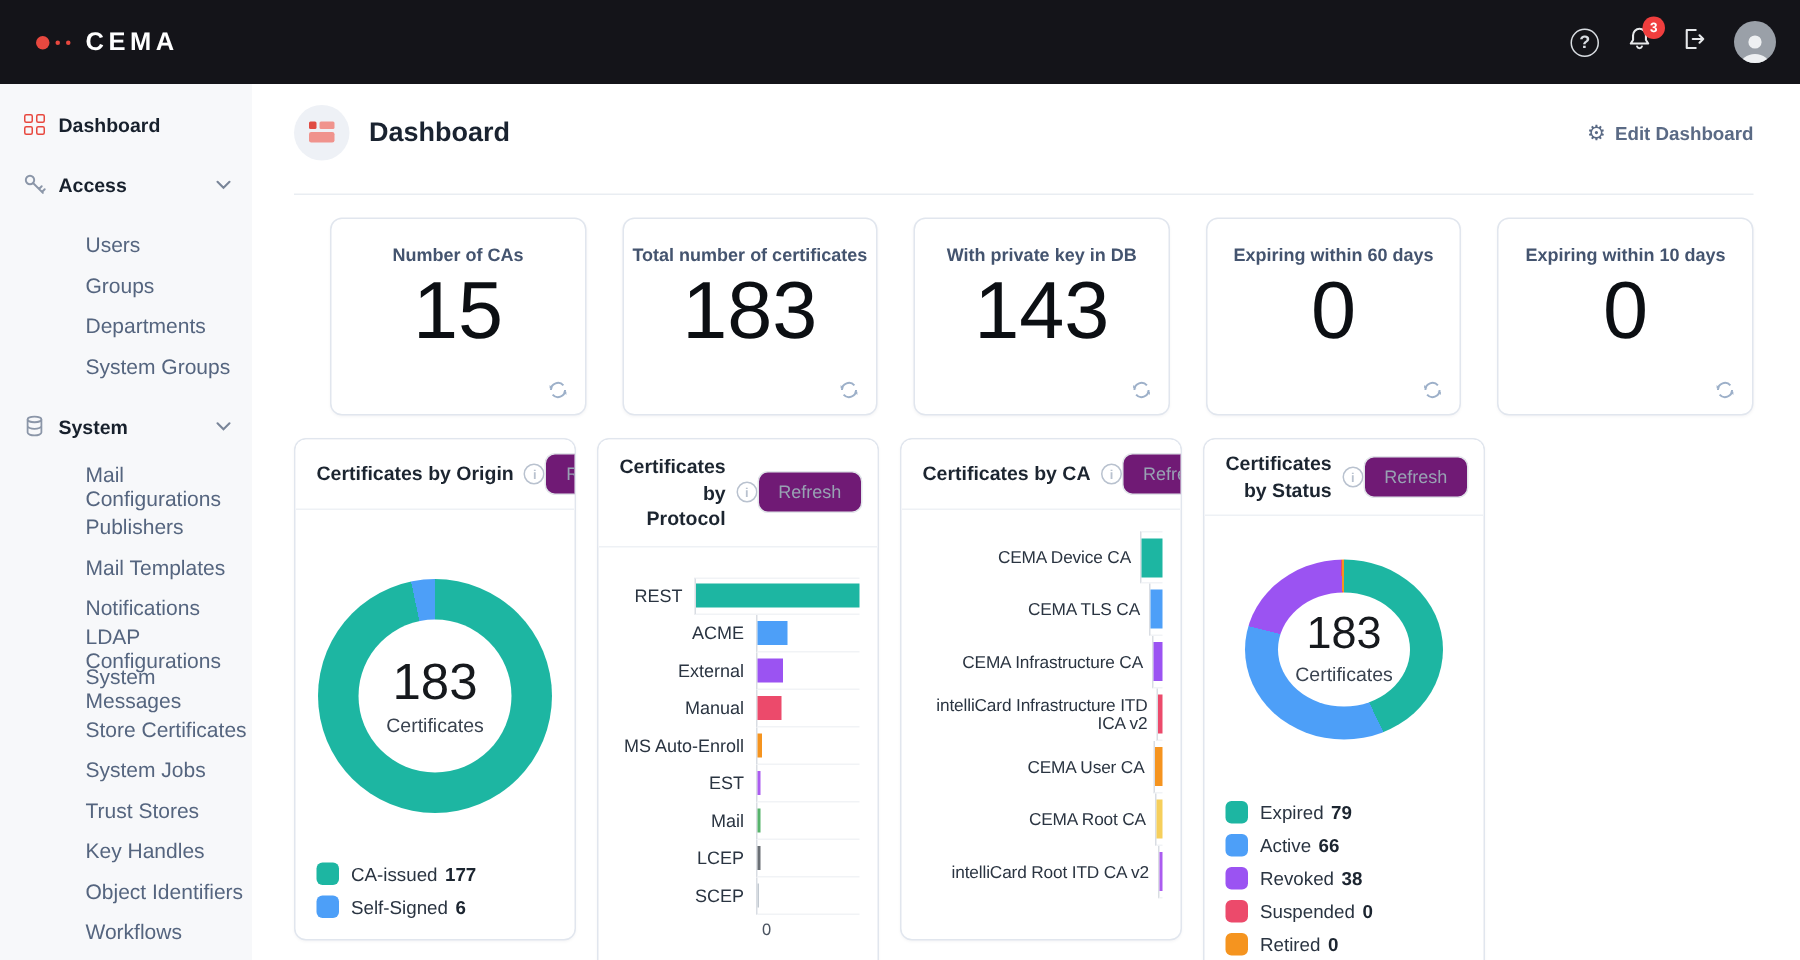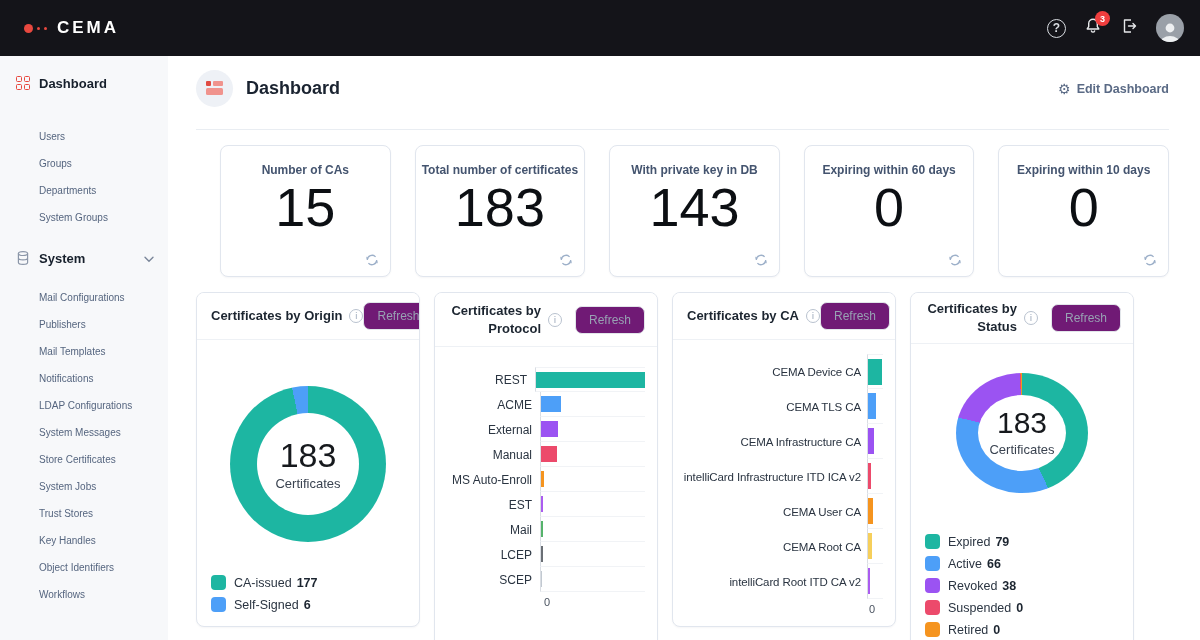--- a/index.html
+++ b/index.html
@@ -16,21 +16,21 @@
   .help-icon { width: 19px; height: 19px; border: 1.5px solid #d9dde2; border-radius: 50%; color: #d9dde2; font-size: 12px; font-weight: 700; display: flex; align-items: center; justify-content: center; cursor: pointer; }
   .icon-btn { display: flex; align-items: center; justify-content: center; position: relative; cursor: pointer; }
   .badge { position: absolute; top: -6px; right: -8px; min-width: 15px; height: 15px; border-radius: 8px; background: #f03e3e; color: #fff; font-size: 9px; font-weight: 700; display: flex; align-items: center; justify-content: center; padding: 0 3px; }
   .avatar { width: 28px; height: 28px; border-radius: 50%; background: #9aa0a8; overflow: hidden; display: flex; align-items: flex-end; justify-content: center; cursor: pointer; }
 
   
   .sidebar { position: absolute; top: 40px; left: 0; width: 168px; height: 600px; background: #f7f8fa; padding: 30px 0 0 0; z-index: 20; }
   .nav-item { display: flex; align-items: center; height: 26px; padding: 0 14px; cursor: pointer; }
   .nav-item .nav-ico { width: 17px; display: flex; align-items: center; justify-content: center; margin-right: 8px; }
   .nav-label { font-size: 13px; font-weight: 700; color: #17202c; }
-  .nav-sub { font-size: 10px; color: #55657f; padding-left: 39px; height: 27px; display: flex; align-items: center; cursor: pointer; }
+  .nav-sub { font-size: 14px; color: #55657f; padding-left: 57px; height: 27px; display: flex; align-items: center; cursor: pointer; }
   .chev { margin-left: auto; }
   .grid4 { display: grid; grid-template-columns: 6px 6px; grid-gap: 2px; }
   .grid4 span { width: 6px; height: 6px; border: 1.5px solid #e8483f; border-radius: 1.5px; display: block; }
   .sec-gap { height: 13px; }
   .sec-gap-lg { height: 14px; }
 
   
   .main { position: absolute; top: 40px; left: 168px; width: 1032px; height: 600px; background: #fff; padding: 30px 31px 0 28px; }
   .page-head { display: flex; align-items: center; }
   .page-ico { width: 37px; height: 37px; border-radius: 50%; background: #eef1f6; position: relative; margin-right: 13px; }
@@ -44,21 +44,21 @@
 
   
   .stats { display: flex; gap: 24px; margin-top: 15px; padding-left: 24px; }
   .stat-card { flex: 1; height: 132px; background: #fff; border: 1px solid #e1e6ee; border-radius: 8px; position: relative; text-align: center; box-shadow: 0 1px 2px rgba(16,24,40,.04); }
   .stat-label { margin-top: 17px; font-size: 12px; font-weight: 700; color: #44546f; }
   .stat-value { margin-top: 2px; font-size: 54px; font-weight: 500; color: #0c0f13; line-height: 1.05; }
   .stat-refresh { position: absolute; right: 11px; bottom: 9px; cursor: pointer; display: flex; }
 
   
   .charts { display: flex; gap: 14px; margin-top: 15px; align-items: flex-start; }
-  .chart-card { width: 224px; background: #fff; border: 1px solid #e1e6ee; border-radius: 8px; box-shadow: 0 1px 2px rgba(16,24,40,.04); overflow: hidden; display: flex; flex-direction: column; }
+  .chart-card { width: 188px; background: #fff; border: 1px solid #e1e6ee; border-radius: 8px; box-shadow: 0 1px 2px rgba(16,24,40,.04); overflow: hidden; display: flex; flex-direction: column; }
   .chead { display: flex; align-items: center; padding: 9px 12px 9px 14px; border-bottom: 1px solid #eef1f5; background: #fff; min-height: 40px; }
   .ctitle { font-size: 13px; font-weight: 700; color: #1c2530; line-height: 1.35; }
   .ctitle.nowrap { white-space: nowrap; }
   .ctitle.wrap { width: 92px; text-align: right; }
   .info { width: 14px; height: 14px; border: 1px solid #b9c2cf; border-radius: 50%; color: #b9c2cf; font-size: 8.5px; font-weight: 700; display: flex; align-items: center; justify-content: center; margin-left: 7px; cursor: pointer; flex: none; }
   .refresh-btn { margin-left: auto; background: #701a75; border: 1px solid #e2e6ea; border-radius: 7px; color: #98a2b3; font-size: 12px; font-family: "Liberation Sans", sans-serif; padding: 6px 13px; cursor: pointer; }
 
   
   .donut { border-radius: 50%; position: relative; margin: 0 auto; }
   .donut-lg { width: 156px; height: 156px; margin-top: 46px; }
@@ -142,20 +142,34 @@
       <span class="grid4">
           <span></span>
           <span></span>
           <span></span>
           <span></span>
         </span>
     </span>
     <span class="nav-label">Dashboard</span>
   </div>
   <div class="sec-gap-lg"></div>
+  <div class="nav-item">
+    <span class="nav-ico">
+      <svg width="16" height="16" viewBox="0 0 16 16">
+          <circle cx="5" cy="5" r="2.8" fill="none" stroke="#8b96a8" stroke-width="1.3"></circle>
+          <path d="M7.2 7.2 13.6 13.6M11 11l1.8-1.8M13 13l1.8-1.8" fill="none" stroke="#8b96a8" stroke-width="1.3" stroke-linecap="round"></path>
+        </svg>
+    </span>
+    <span class="nav-label">Access</span>
+    <span class="chev">
+      <svg width="10" height="7" viewBox="0 0 10 7">
+          <path d="M1 1.2 5 5.2 9 1.2" fill="none" stroke="#7a8699" stroke-width="1.4" stroke-linecap="round"></path>
+        </svg>
+    </span>
+  </div>
   <div class="sec-gap"></div>
   <div class="nav-sub">Users</div>
   <div class="nav-sub">Groups</div>
   <div class="nav-sub">Departments</div>
   <div class="nav-sub">System Groups</div>
   <div class="sec-gap-lg"></div>
   <div class="nav-item">
     <span class="nav-ico">
       <svg width="16" height="16" viewBox="0 0 16 16">
           <ellipse cx="8" cy="3.6" rx="4.6" ry="1.9" fill="none" stroke="#8b96a8" stroke-width="1.2"></ellipse>

